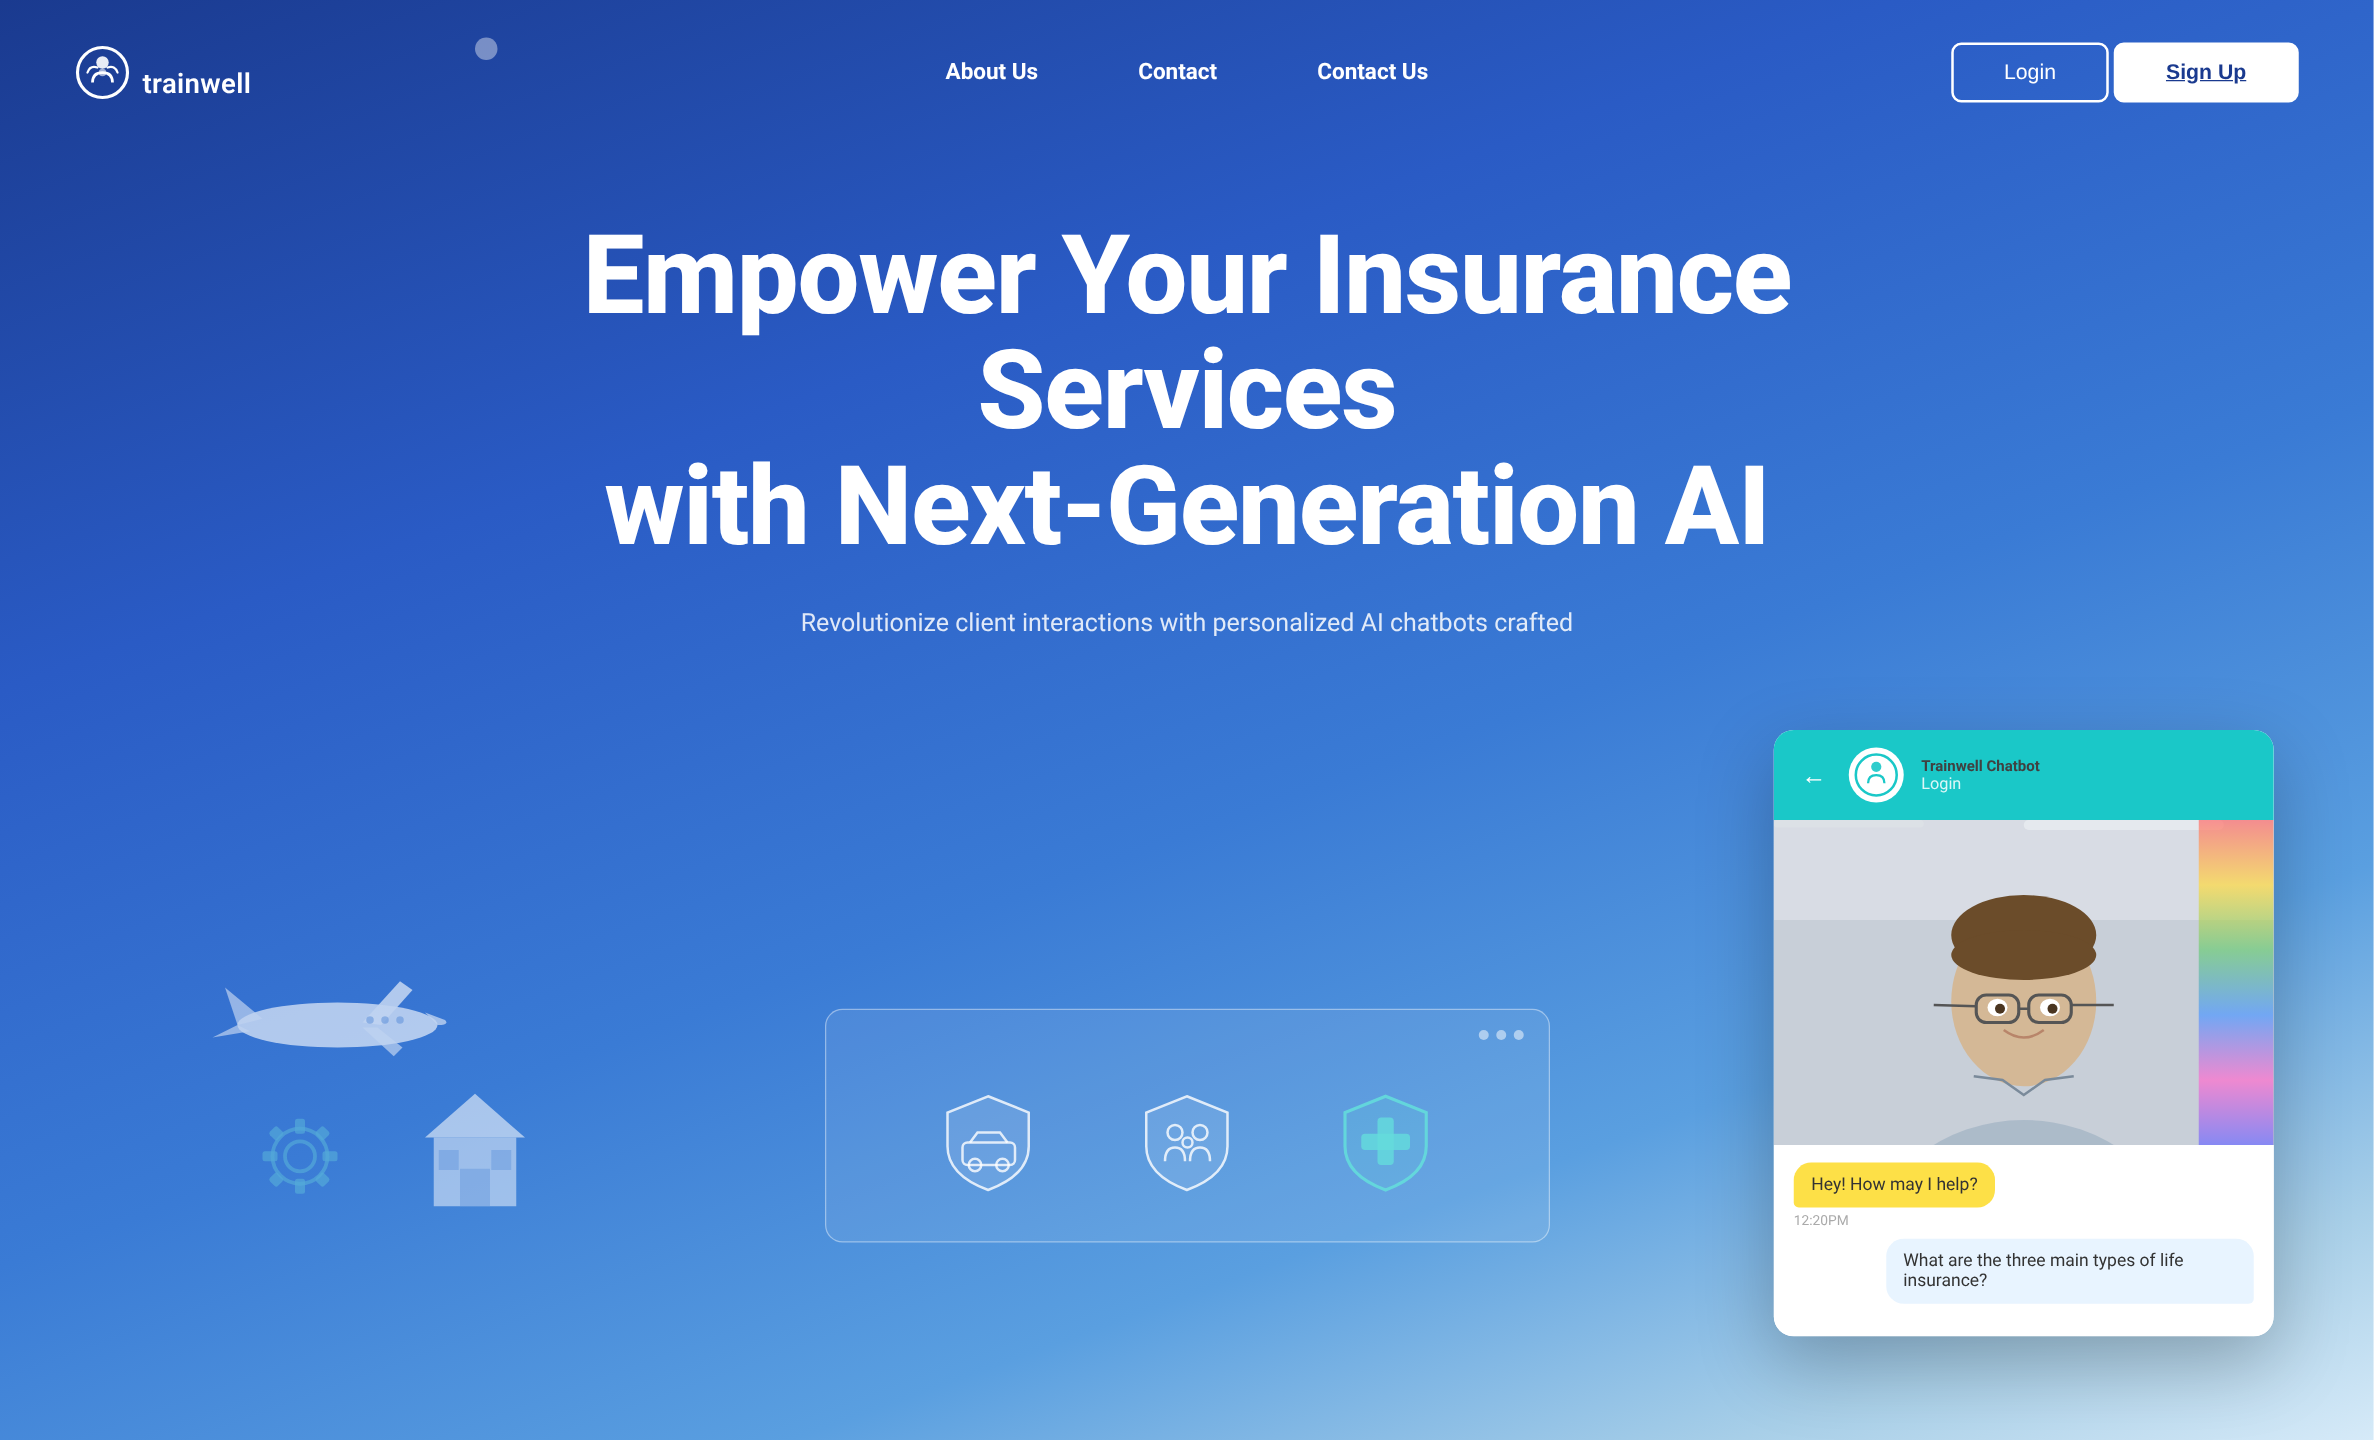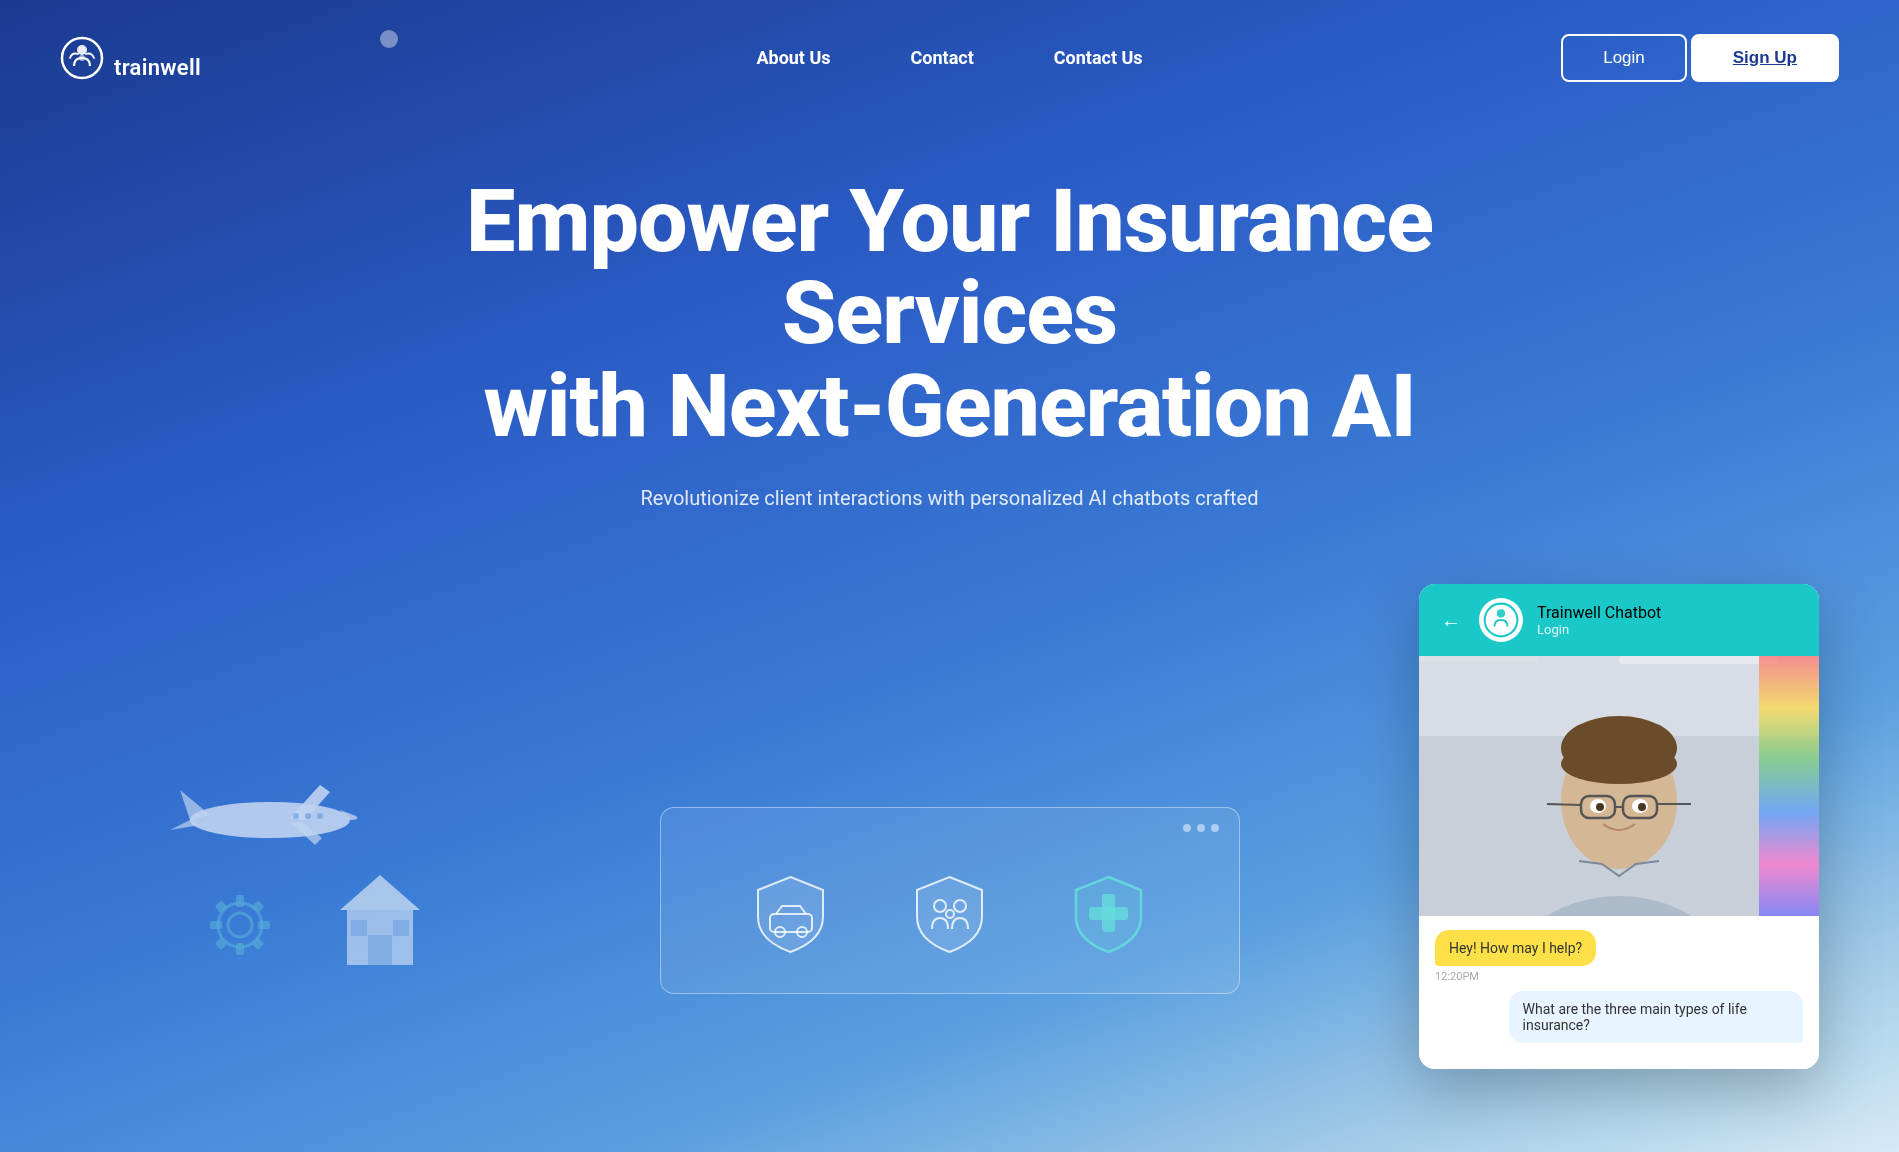--- a/index.html
+++ b/index.html
@@ -245,23 +245,23 @@
       align-items: center;
       justify-content: center;
       overflow: hidden;
     }
 
     .chatbot-info {
       flex: 1;
     }
 
     .chatbot-name {
-      color: #000000;
-      font-size: 16px;
-      font-weight: 400;
+      color: #404040;
+      font-size: 12px;
+      font-weight: 700;
     }
 
     .chatbot-status {
       color: rgba(255,255,255,0.85);
       font-size: 13px;
     }
 
     .chatbot-photo {
       width: 100%;
       height: 260px;

